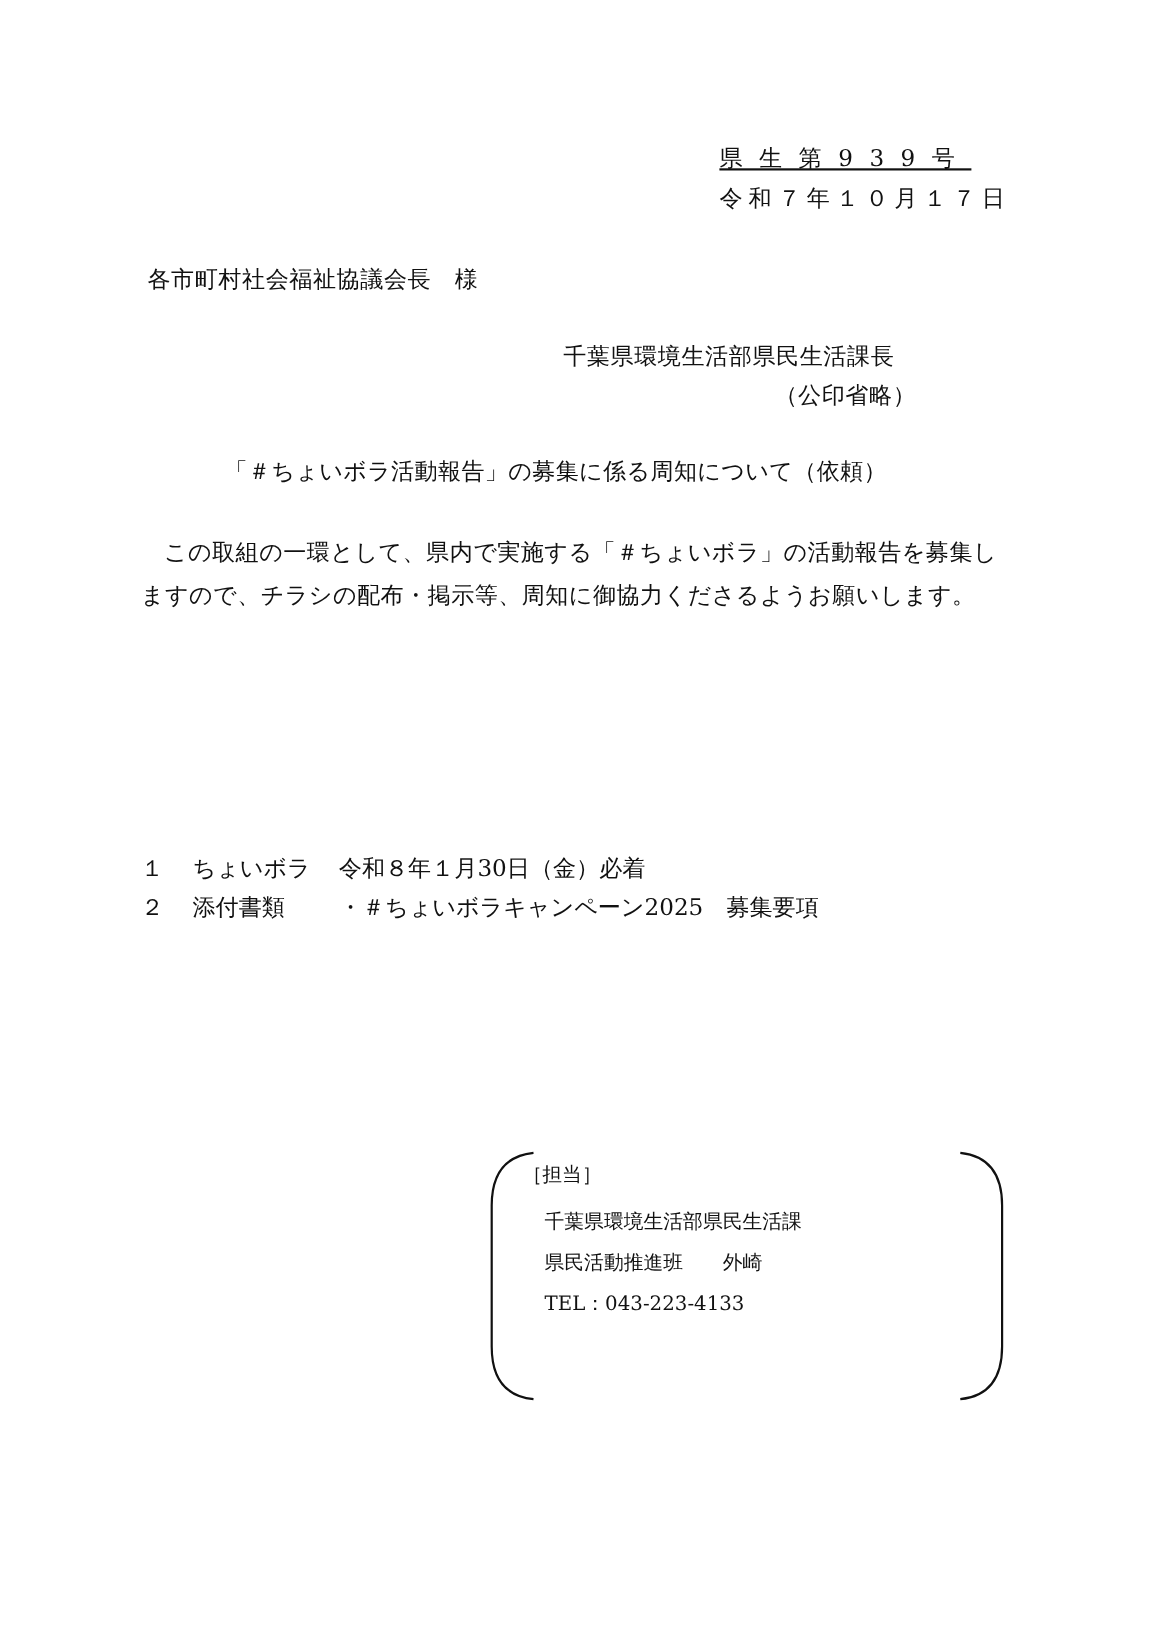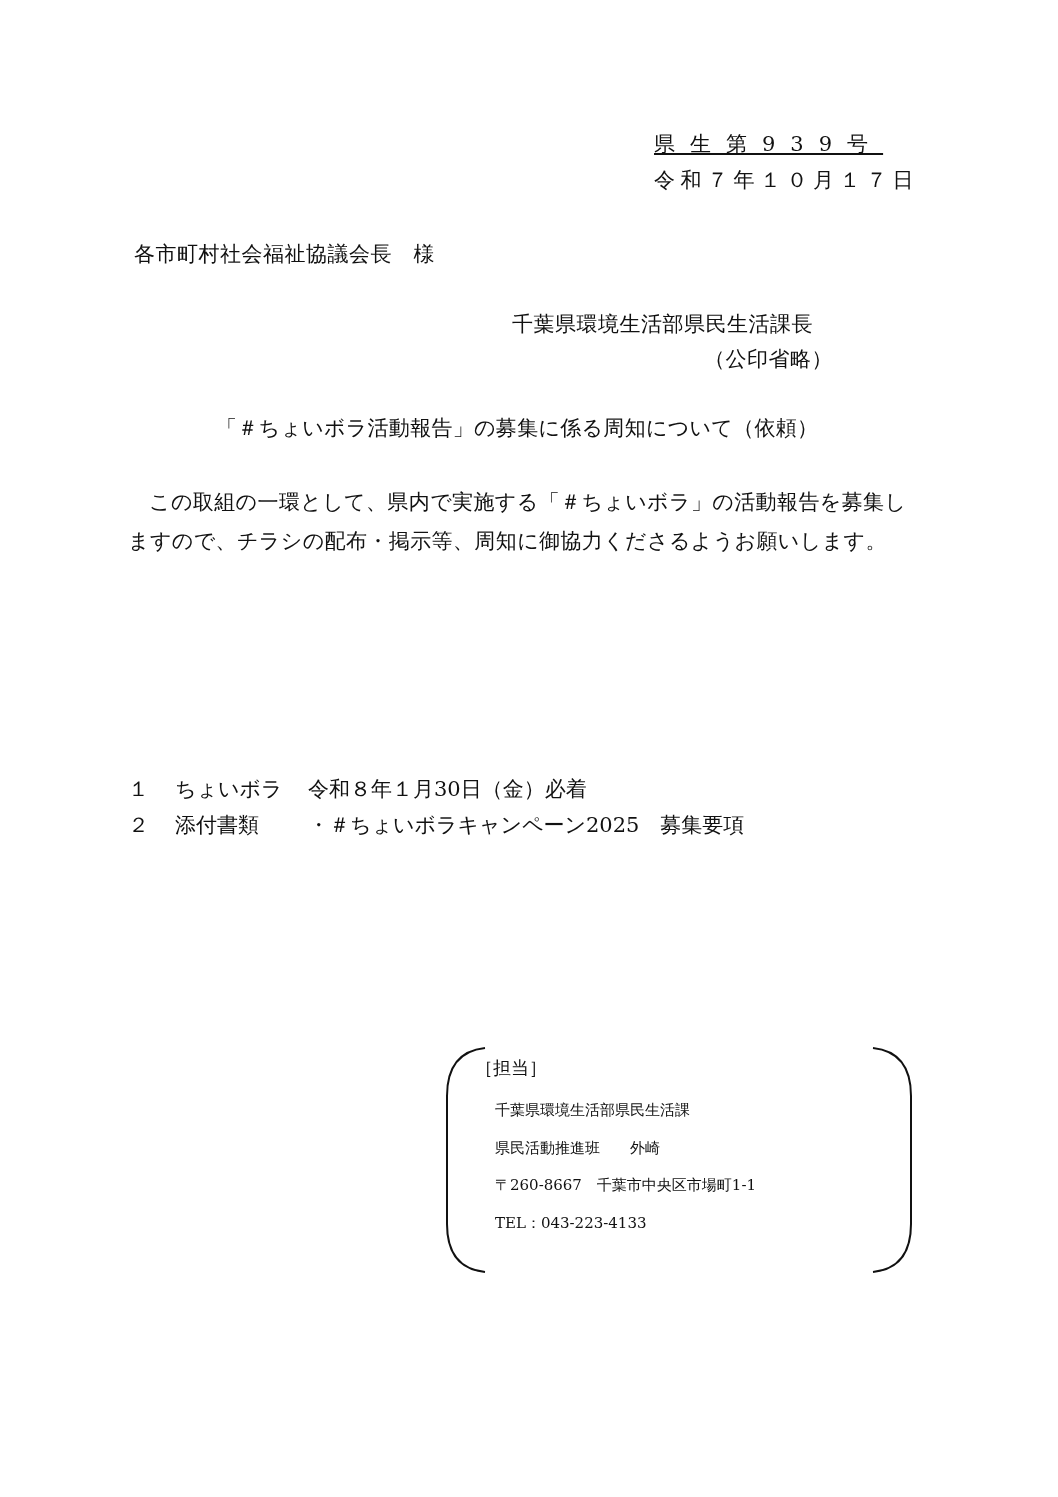--- a/index.html
+++ b/index.html
@@ -33,21 +33,21 @@
     }
     .sender-name {
       left: 512px; top: 310px;
       letter-spacing: 0.5px;
     }
     .sender-seal {
       left: 704px; top: 345px;
       letter-spacing: 0.5px;
     }
     .subject {
-      left: 216px; top: 414px;
+      left: 204px; top: 414px;
       letter-spacing: 0.3px;
     }
 
     .body-text {
       left: 128px; top: 483px;
       width: 790px;
       line-height: 38.8px;
       white-space: normal;
       letter-spacing: 0.4px;
     }
@@ -65,21 +65,21 @@
       width: 468px; height: 228px;
     }
     .contact-box svg { position: absolute; left: 0; top: 0; }
     .contact-header {
       position: absolute; left: 30px; top: 10px;
       font-size: 18px;
     }
     .contact-lines {
       position: absolute; left: 50px; top: 46px;
       line-height: 37.5px;
-      font-size: 15px;
+      font-size: 18px;
     }
   </style>
 </head>
 <body>
 
 <div class="abs doc-number">県生第939号</div>
 <div class="abs doc-date">令和７年１０月１７日</div>
 
 <div class="abs addressee">各市町村社会福祉協議会長　様</div>
 
@@ -107,16 +107,15 @@
 
 <div class="abs contact-box">
   <svg width="468" height="228" viewBox="0 0 468 228">
     <path d="M40 2 Q2 6 2 50 L2 178 Q2 222 40 226" fill="none" stroke="#111" stroke-width="2"></path>
     <path d="M428 2 Q466 6 466 50 L466 178 Q466 222 428 226" fill="none" stroke="#111" stroke-width="2"></path>
   </svg>
   <div class="contact-header">［担当］</div>
   <div class="contact-lines">
     <div>千葉県環境生活部県民生活課</div>
     <div>県民活動推進班　　外崎</div>
-    <div>〒260-8667　千葉市中央区市場町1-1</div>
     <div>TEL：043-223-4133</div>
   </div>
 </div>
 
 </body></html>

